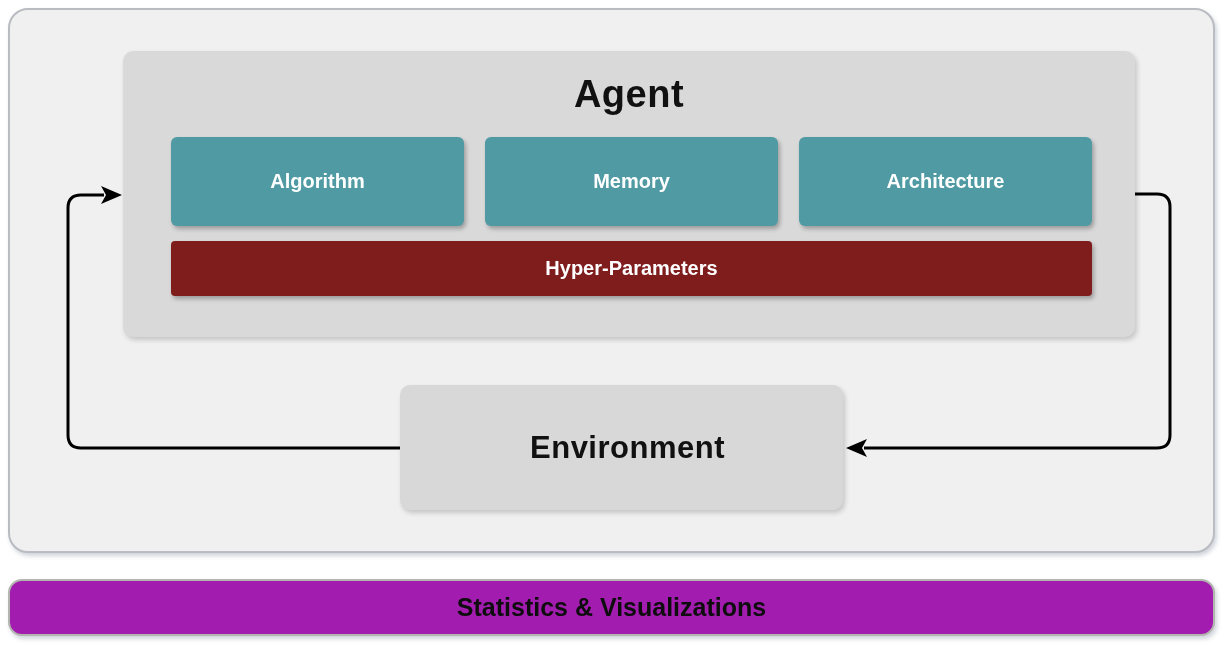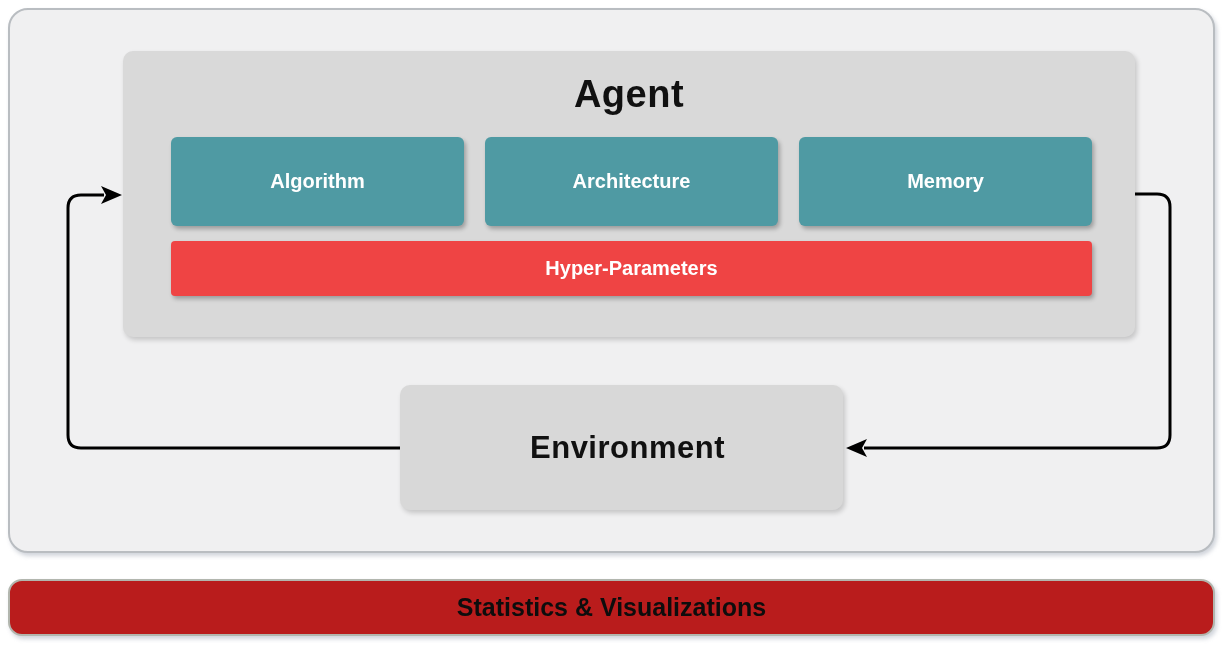--- a/index.html
+++ b/index.html
@@ -61,21 +61,21 @@
     justify-content: center;
     color: #ffffff;
     font-size: 20px;
     font-weight: bold;
   }
 
   .hyper-bar {
     position: absolute;
     left: 48px; top: 190px;
     width: 921px; height: 55px;
-    background: #ef4444;
+    background: #7f1d1d;
     border-radius: 4px;
     box-shadow: 2px 3px 4px rgba(0,0,0,0.28);
     display: flex;
     align-items: center;
     justify-content: center;
     color: #ffffff;
     font-size: 20px;
     font-weight: bold;
   }
 
@@ -103,21 +103,21 @@
     left: 0; top: 0;
     width: 1225px; height: 645px;
     pointer-events: none;
   }
 
   
   .footer-bar {
     position: absolute;
     left: 8px; top: 579px;
     width: 1207px; height: 57px;
-    background: #b91c1c;
+    background: #a21caf;
     border: 2px solid #b2b6ae;
     border-radius: 14px;
     box-shadow: 2px 3px 4px rgba(150,160,175,0.45);
     display: flex;
     align-items: center;
     justify-content: center;
     color: #0d0d0d;
     font-size: 25px;
     font-weight: bold;
   }
@@ -130,24 +130,24 @@
   <div class="outer-frame"></div>
 
   <div class="agent-panel">
     <div class="agent-title">Agent</div>
 
     <div class="modules-row">
       <div class="module-box">
         <span>Algorithm</span>
       </div>
       <div class="module-box">
-        <span>Architecture</span>
+        <span>Memory</span>
       </div>
       <div class="module-box">
-        <span>Memory</span>
+        <span>Architecture</span>
       </div>
     </div>
 
     <div class="hyper-bar">
       <span>Hyper-Parameters</span>
     </div>
   </div>
 
   <div class="environment-box">
     <span>Environment</span>

